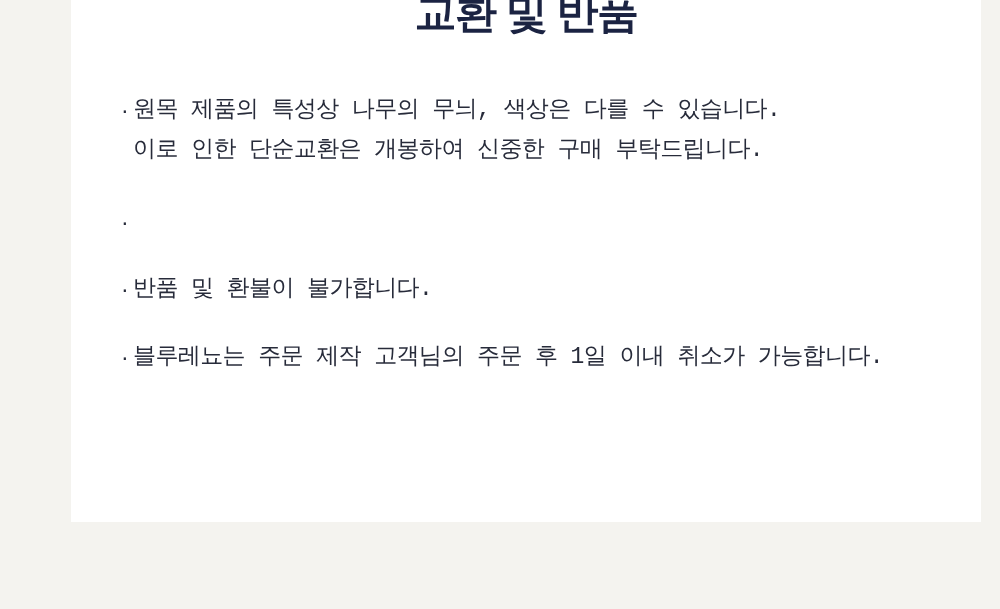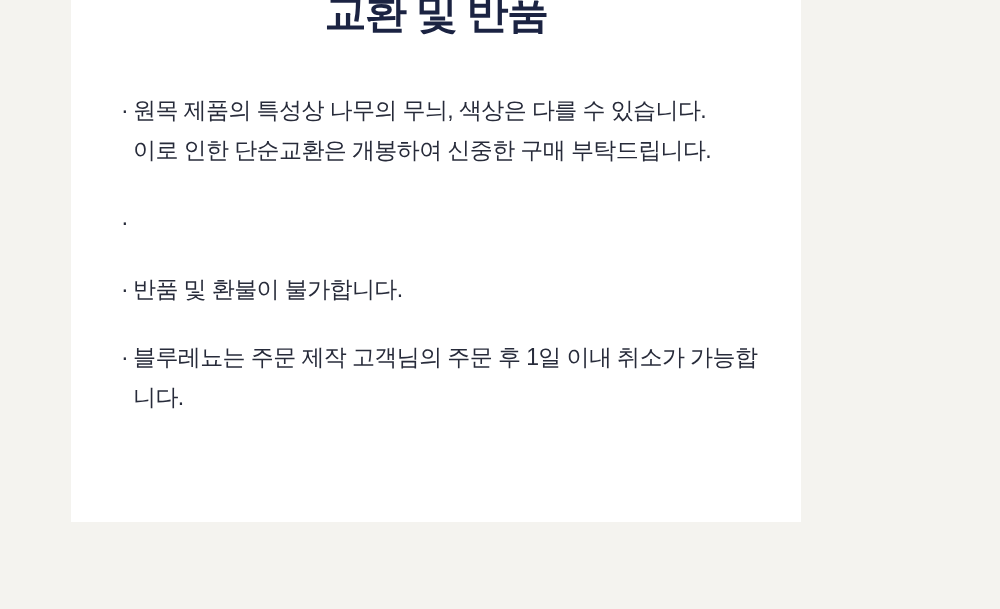--- a/index.html
+++ b/index.html
@@ -18,21 +18,21 @@
       height: 609px;
       background: var(--page-bg);
       overflow: hidden;
       position: relative;
       font-family: "Liberation Sans", "DejaVu Sans", sans-serif;
     }
     .sheet {
       position: absolute;
       left: 71px;
       top: 0;
-      width: 730px;
+      width: 910px;
       height: 522px;
       background: var(--sheet-bg);
       overflow: hidden;
     }
     .section-title {
       margin-top: -14px;
       text-align: center;
       font-size: 42px;
       line-height: 1.3;
       font-weight: 800;
@@ -50,21 +50,21 @@
       line-height: 40px;
       letter-spacing: -0.6px;
       color: var(--text-color);
     }
     .para .bullet {
       flex: none;
       width: 12px;
       font-size: 23px;
       line-height: 40px;
     }
-    .para .lines { flex: 1 1 auto; }
+    .para .lines { flex: 1 1 auto; font-family: Liberation Mono, monospace; }
     .para-1 { margin-top: 49px; }
     .para-2 { margin-top: 32px; }
     .para-3 { margin-top: 27px; }
     .para-4 { margin-top: 28px; }
     .line:empty { display: none; }
   </style>
 </head>
 <body>
 
 <div class="sheet">

